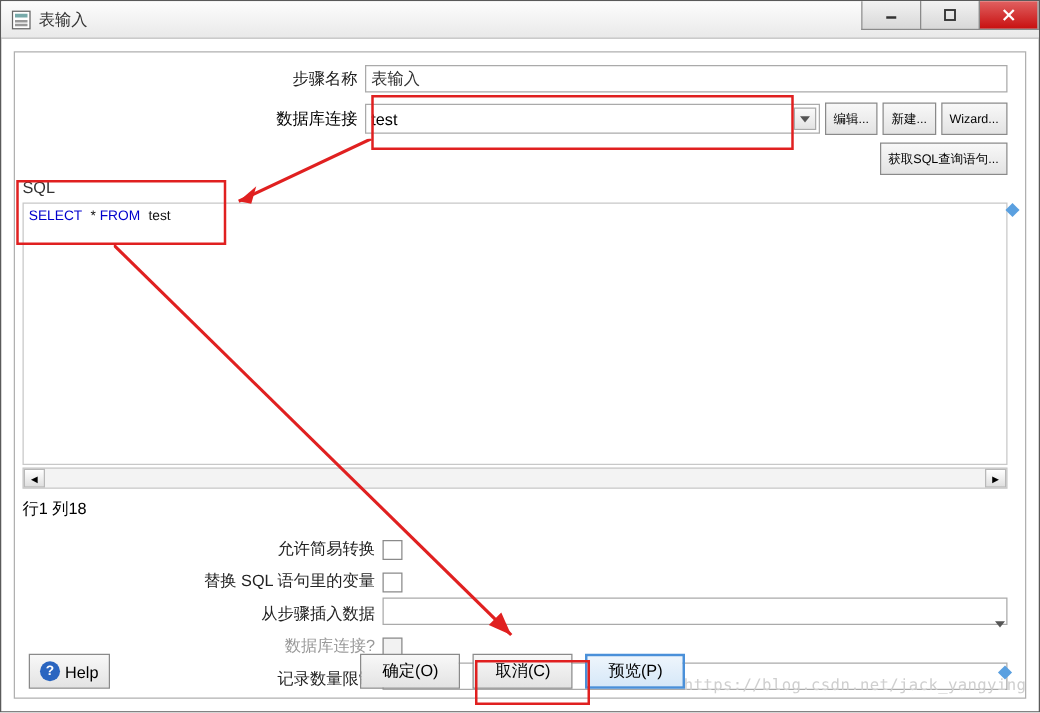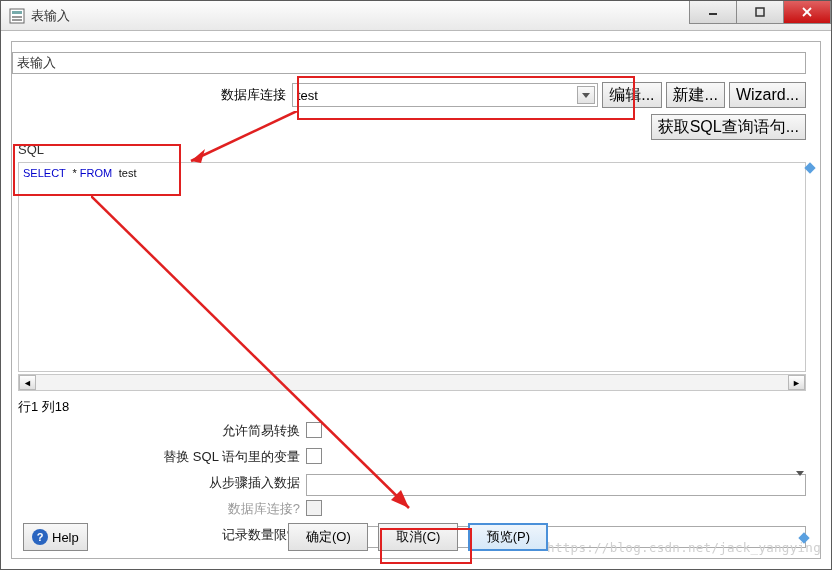--- a/index.html
+++ b/index.html
@@ -27,38 +27,38 @@
   .form-label { text-align:right; color:#222; padding-right:6px; width:280px; }
   .form-input { height:22px; border:1px solid #aaa; background:#fff; padding:0 4px; font-size:13px; color:#333; }
 
   .step-name-row { left:0; top:10px; right:14px; }
   .step-name-row .form-input { flex:1; }
 
   .db-row { left:0; top:40px; right:14px; }
   .db-label { width:280px; text-align:right; padding-right:6px; }
   .db-input { flex:1; height:24px; border:1px solid #aaa; padding:0 4px; font-size:13px; display:flex; align-items:center; position:relative; }
   .db-input .dd-arrow { position:absolute; right:2px; top:2px; width:18px; height:18px; border:1px solid #aaa; background:linear-gradient(#fafafa,#e3e3e3); display:flex; align-items:center; justify-content:center; }
-  .btn { height:26px; padding:0 6px; font-size:16px; border:1px solid #8a8a8a; background:linear-gradient(#f8f8f8,#e3e3e3); margin-left:4px; cursor:default; display:flex; align-items:center; }
+  .btn { height:26px; padding:0 6px; font-size:10px; border:1px solid #8a8a8a; background:linear-gradient(#f8f8f8,#e3e3e3); margin-left:4px; cursor:default; display:flex; align-items:center; }
 
   .get-sql-row { position:absolute; right:14px; top:72px; }
   
   .sql-label { position:absolute; left:6px; top:100px; font-size:13px; color:#333; }
 
   .sql-area { position:absolute; left:6px; right:14px; top:120px; height:210px; border:1px solid #c8c8c8; background:#fff; font-family: Consolas, "Courier New", monospace; font-size:11px; padding:4px; }
   .sql-area .kw { color:#0000cc; }
   .sql-area .plain { color:#111; }
 
   .hscroll { position:absolute; left:6px; right:14px; top:332px; height:17px; border:1px solid #c8c8c8; background:#f3f3f3; display:flex; align-items:center; }
   .hscroll .ar { width:17px; height:15px; border:1px solid #b8b8b8; background:linear-gradient(#fff,#dfdfdf); font-size:9px; display:flex; align-items:center; justify-content:center; }
   .hscroll .track { flex:1; }
 
   .status { position:absolute; left:6px; top:356px; font-size:13px; }
 
   .options { position:absolute; left:0; right:14px; top:380px; font-size:13px; }
-  .opt-row { display:flex; align-items:flex-start; height:26px; }
+  .opt-row { display:flex; align-items:flex-end; height:26px; }
   .opt-row .lab { width:294px; text-align:right; padding-right:6px; color:#222; }
   .opt-row .lab.disabled { color:#9a9a9a; }
   .chk { width:16px; height:16px; border:1px solid #8a8a8a; background:#fff; }
   .opt-input { flex:1; height:22px; border:1px solid #aaa; padding:0 4px; }
 
   .bottom { position:absolute; left:10px; right:10px; bottom:12px; display:flex; align-items:center; }
   .help-btn { height:28px; padding:0 8px; border:1px solid #8a8a8a; background:linear-gradient(#f8f8f8,#e3e3e3); display:flex; align-items:center; font-size:13px; gap:4px; }
   .help-btn .q { width:16px;height:16px;border-radius:50%; background:#2a65c0; color:#fff; font-size:11px; display:flex; align-items:center; justify-content:center; font-weight:bold;}
   .btn-group { flex:1; display:flex; justify-content:center; gap:10px; }
   .main-btn { height:28px; width:80px; border:1px solid #8a8a8a; background:linear-gradient(#f8f8f8,#e3e3e3); font-size:13px; display:flex; align-items:center; justify-content:center; }
@@ -108,20 +108,21 @@
             <line x1="1" y1="1" x2="9" y2="9" stroke="#fff" stroke-width="1.8"></line>
             <line x1="9" y1="1" x2="1" y2="9" stroke="#fff" stroke-width="1.8"></line>
           </svg>
         </div>
     </div>
   </div>
 
   <div class="client-area">
 
     <div class="form-row step-name-row">
+      <div class="form-label">步骤名称</div>
       <input class="form-input" value="表输入" style="">
     </div>
 
     <div class="form-row db-row">
       <div class="db-label">数据库连接</div>
       <div class="db-input">
         <span>test</span>
         <span class="dd-arrow">
             <svg width="8" height="8">
               <polygon points="0,2 8,2 4,7" fill="#555"></polygon>

